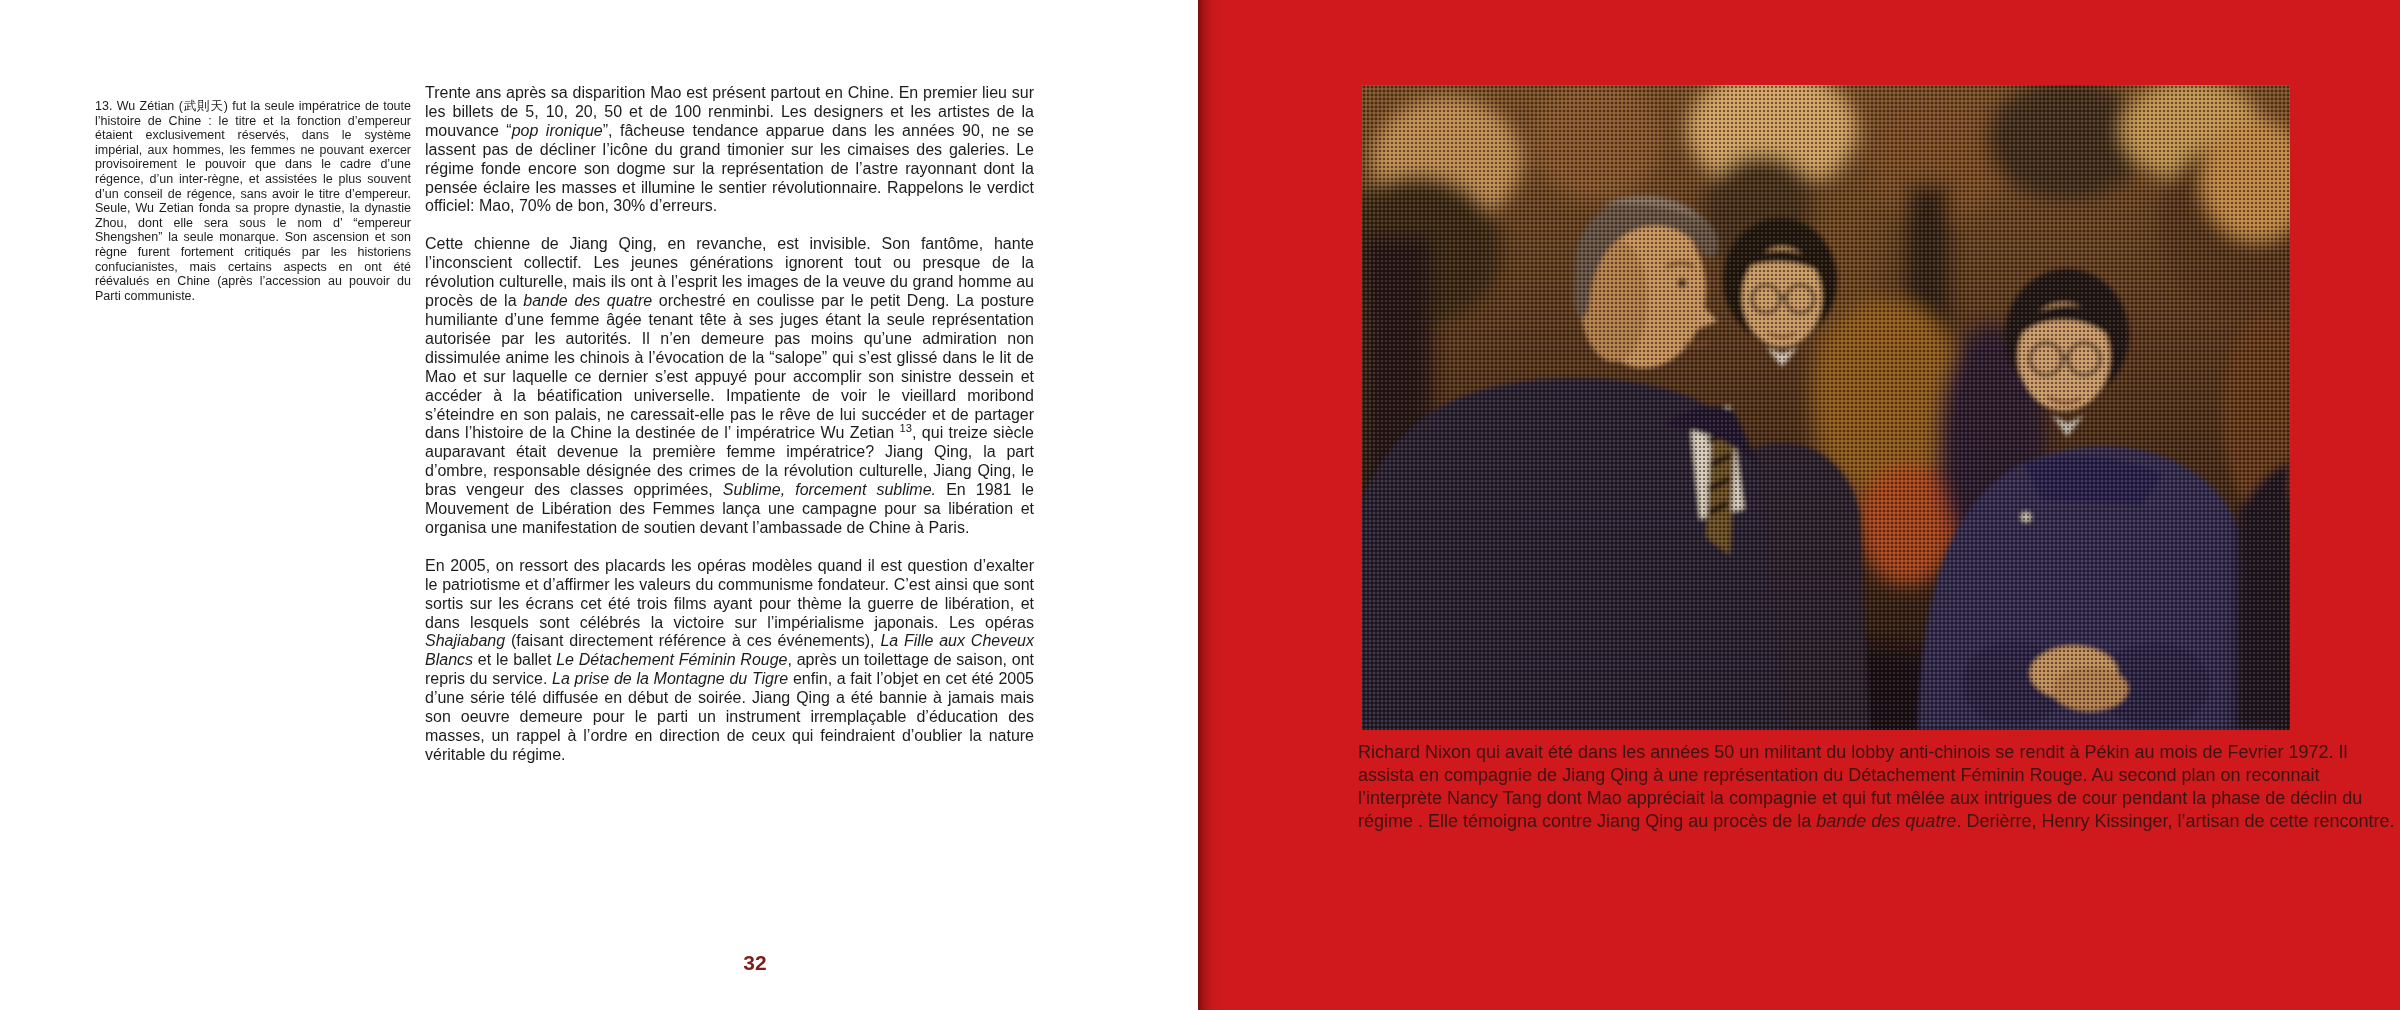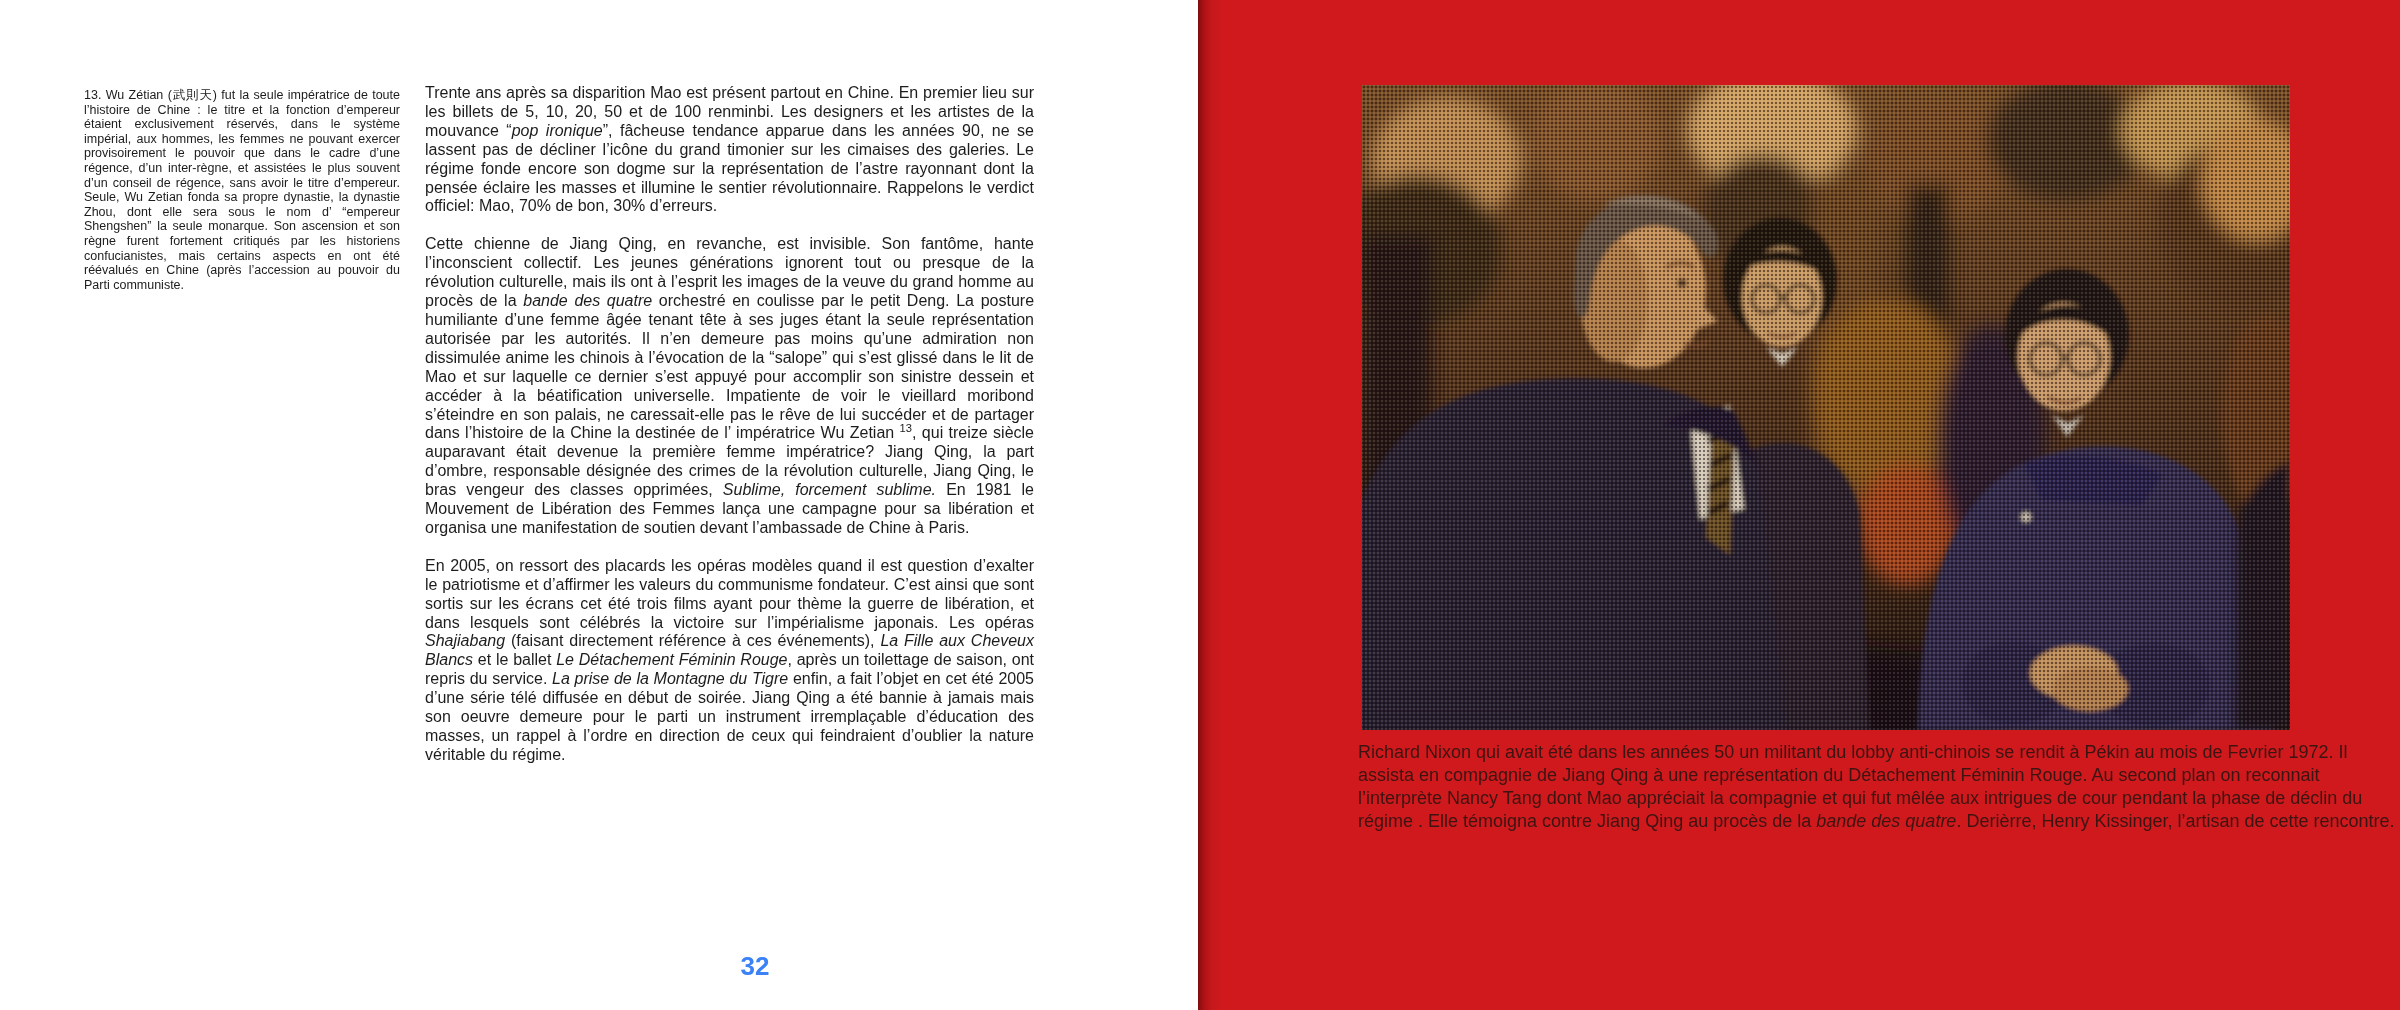--- a/index.html
+++ b/index.html
@@ -1,23 +1,23 @@
 <!DOCTYPE html>
 <html><head>
 <meta charset="utf-8">
 <style>
   *{box-sizing:border-box}
   html,body{margin:0;padding:0}
   body{width:2400px;height:1010px;background:#ffffff}
   .spread{position:relative;width:2400px;height:1010px;font-family:"Liberation Sans",sans-serif;color:#1e1e1e;overflow:hidden}
   .page-left{position:absolute;top:0;left:0;bottom:0;width:1198px;background:#ffffff}
-  .footnote{position:absolute;left:84px;top:88px;width:316px;margin:0;font-size:12.5px;line-height:14.6px;text-align:justify;color:#1c1c1c}
+  .footnote{position:absolute;left:84px;top:88px;width:316px;margin:11px;font-size:12.5px;line-height:14.6px;text-align:justify;color:#1c1c1c}
   .body-col{position:absolute;left:425px;top:84px;width:617px}
   .para{margin:0 8px 19px 0;font-size:16px;line-height:18.9px;text-align:justify;color:#1c1c1c}
-  .folio{position:absolute;left:690px;top:951px;width:130px;text-align:center;font-size:26px;font-weight:700;color:#3b82f6}
+  .folio{position:absolute;left:690px;top:951px;width:130px;text-align:center;font-size:21px;font-weight:700;color:#7f1d1d}
   .page-right{position:absolute;top:0;bottom:0;left:1198px;right:0;
     background:linear-gradient(90deg,#7e0c0e 0px,#a81114 5px,#c5181b 13px,#cf191d 24px,#cf191d 100%)}
   .photo{position:absolute;left:164px;top:85px;width:928px;height:645px;margin:0;overflow:hidden;background:#50351d}
   .photo svg{display:block;width:100%;height:100%}
   .halftone{position:absolute;left:0;top:0;right:0;bottom:0;pointer-events:none;
     background-image:
       radial-gradient(rgba(25,8,6,.5) 1.05px, rgba(0,0,0,0) 1.5px),
       radial-gradient(rgba(255,226,190,.14) 1px, rgba(0,0,0,0) 1.4px),
       linear-gradient(rgba(70,30,5,.06), rgba(20,5,0,.14));
     background-size:4px 4px,4px 4px,100% 100%;

